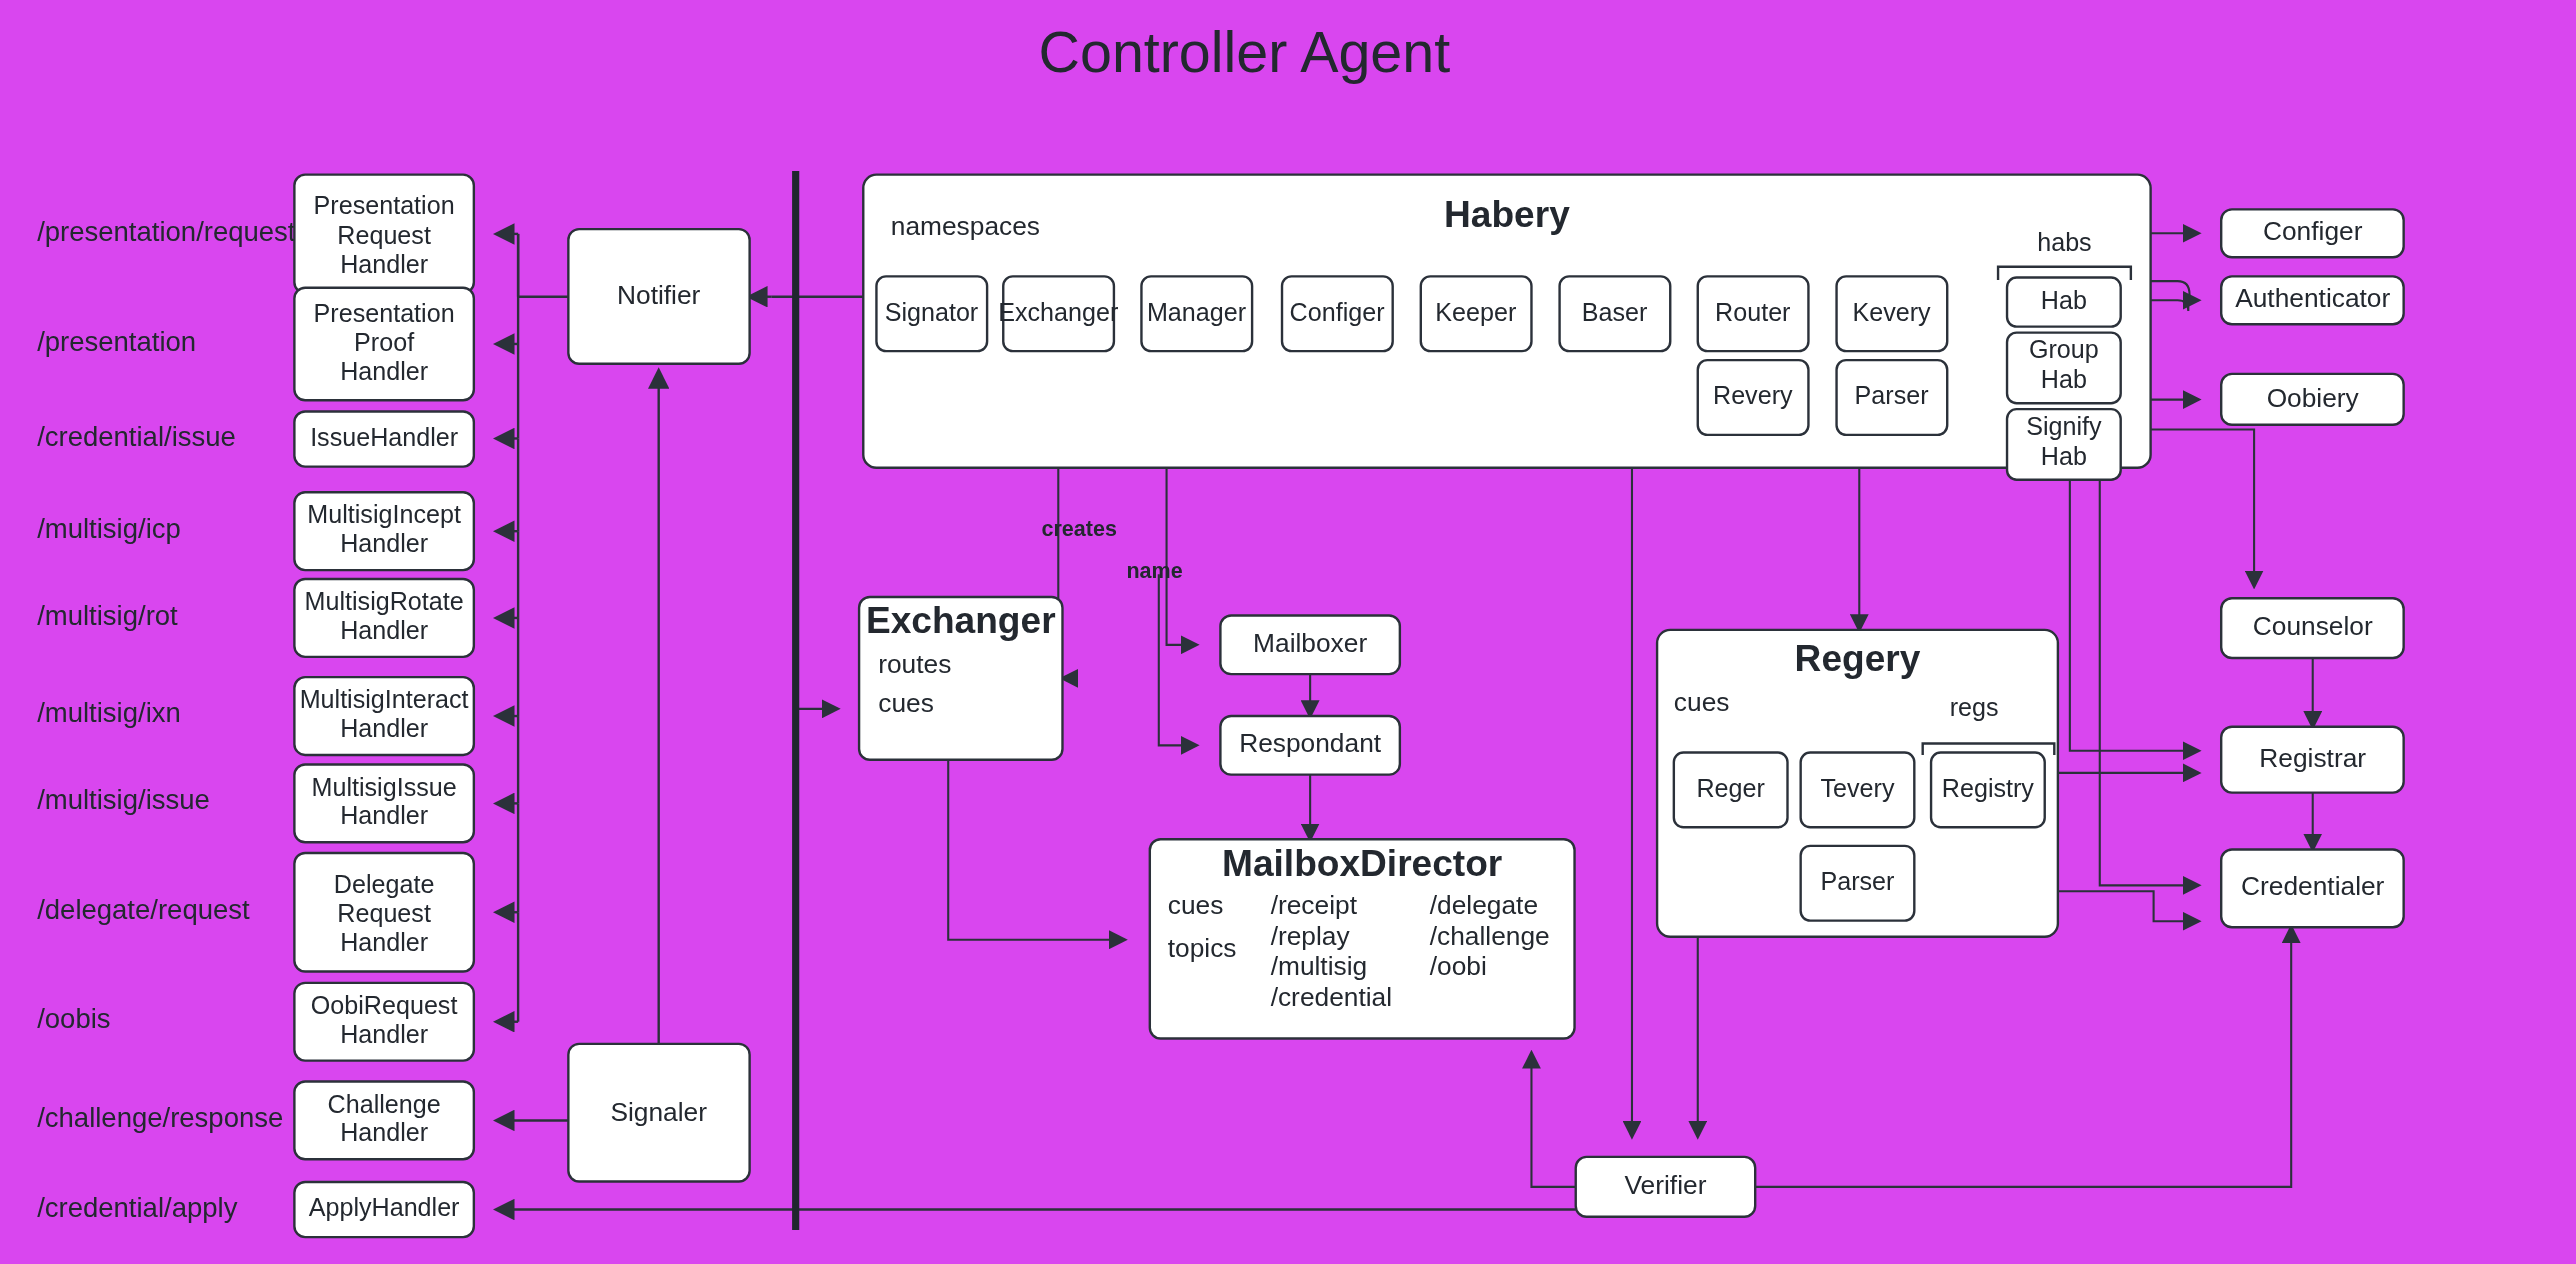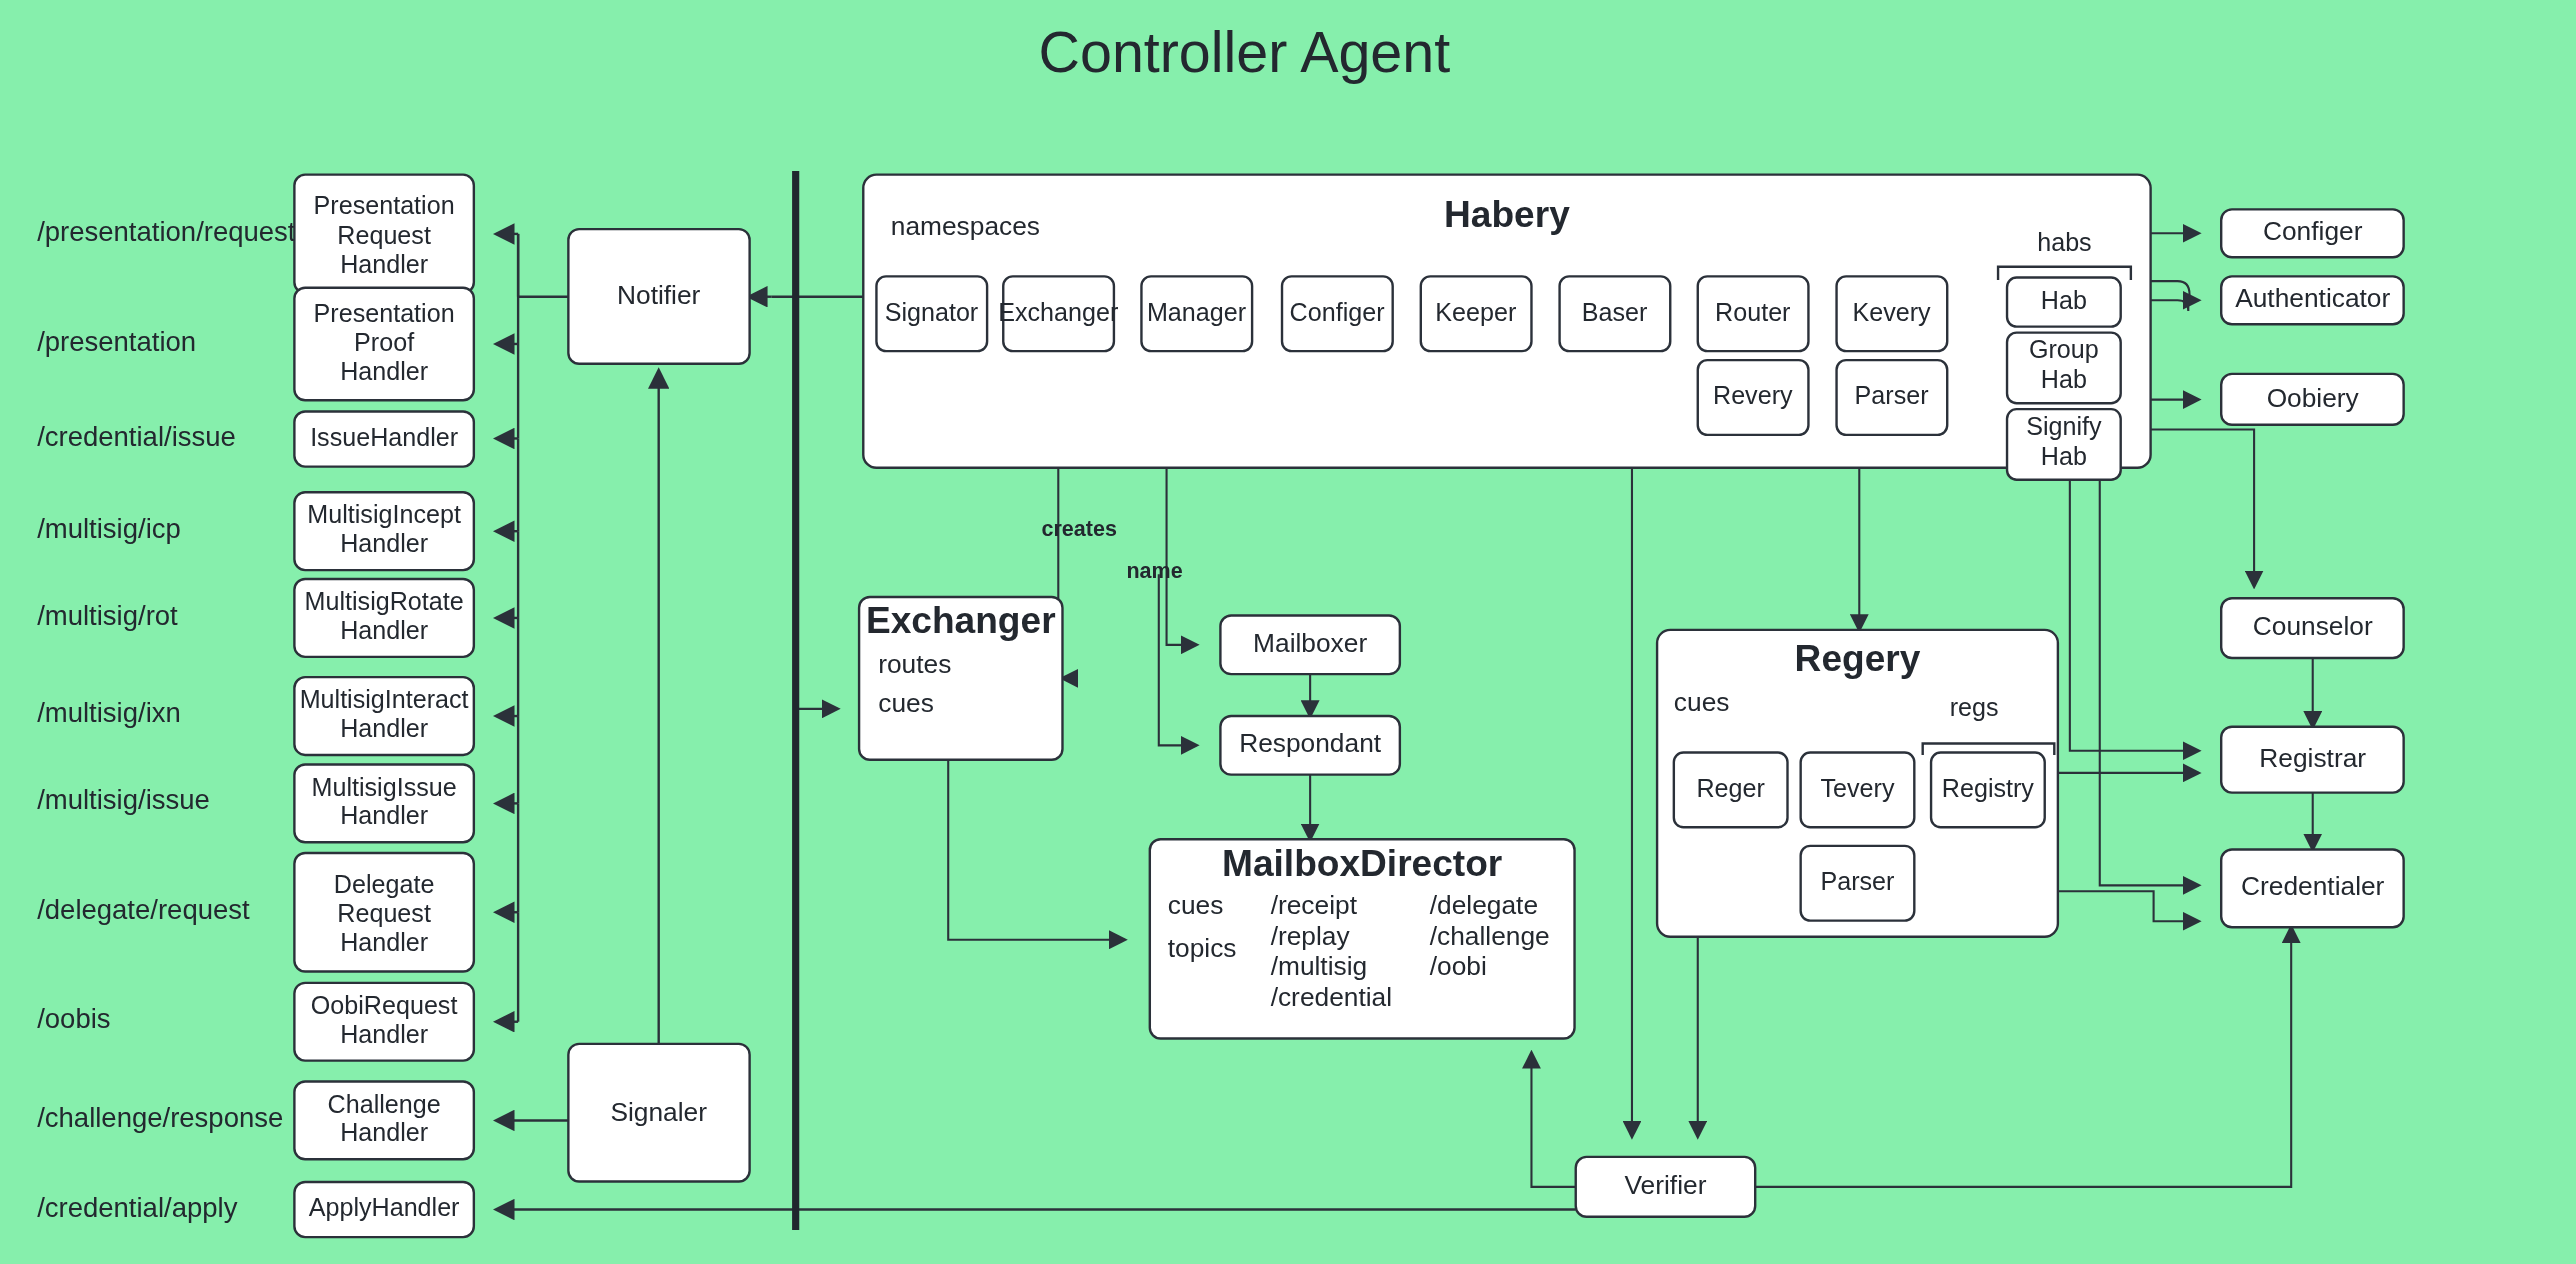--- a/index.html
+++ b/index.html
@@ -1,17 +1,17 @@
 <!DOCTYPE html>
 <html style="font-size:9.6px"><head>
 <meta charset="utf-8">
 <style>
   html,body{margin:0;padding:0;background:#ffffff;}
   body{font-family:"Liberation Sans", sans-serif;}
-  #stage{position:relative;width:2576px;height:1264px;background:#86efac;overflow:hidden;}
+  #stage{position:relative;width:2576px;height:1264px;background:#d946ef;overflow:hidden;}
   svg{position:absolute;top:0;left:0;width:2576px;height:1264px;display:block;}
   .edge{fill:none;stroke:#2b313a;stroke-width:4;}
   .edge-thin{fill:none;stroke:#2b313a;stroke-width:3.5;}
   .divider{stroke:#20262e;stroke-width:12;stroke-linecap:square;}
   .bx{fill:#ffffff;stroke:#2b313a;stroke-width:4;}
   .bx-grp{fill:#ffffff;stroke:#2b313a;stroke-width:4;}
   .bracket{fill:none;stroke:#2b313a;stroke-width:4;}
   text{fill:#23282f;font-family:"Liberation Sans", sans-serif;}
   .t-title{font-size:96px;text-anchor:middle;dominant-baseline:middle;}
   .t-route{font-size:46px;text-anchor:start;dominant-baseline:middle;}

